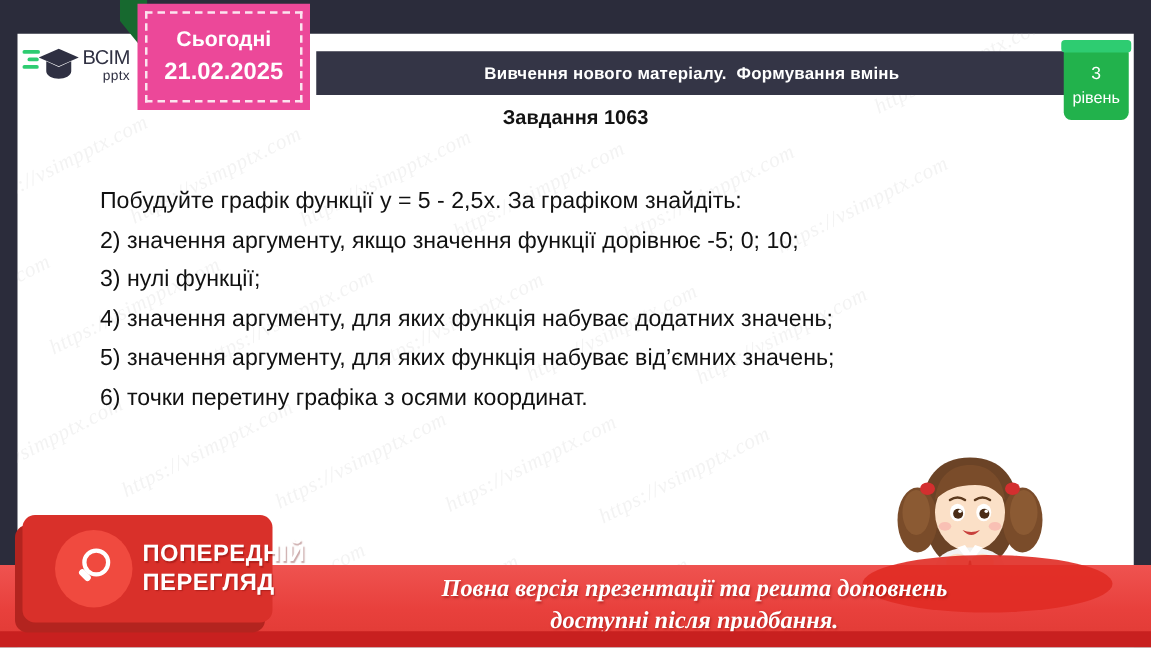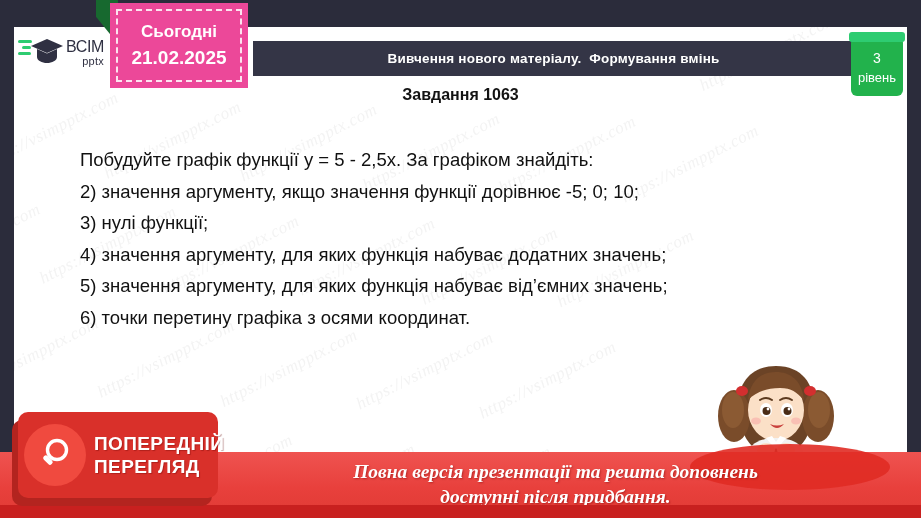--- a/index.html
+++ b/index.html
@@ -226,21 +226,21 @@
   }
   .preview-btn {
     position: absolute;
     left: 18px; bottom: 20px;
     width: 200px; height: 86px;
     background: #d9302a;
     border-radius: 10px;
     z-index: 12;
     display: flex;
     align-items: center;
-    padding-left: 6px;
+    padding-left: 26px;
   }
   .preview-icon {
     width: 62px; height: 62px;
     border-radius: 50%;
     background: #f04a3f;
     display: flex; align-items: center; justify-content: center;
     flex: 0 0 auto;
   }
   .preview-label {
     margin-left: 8px;

